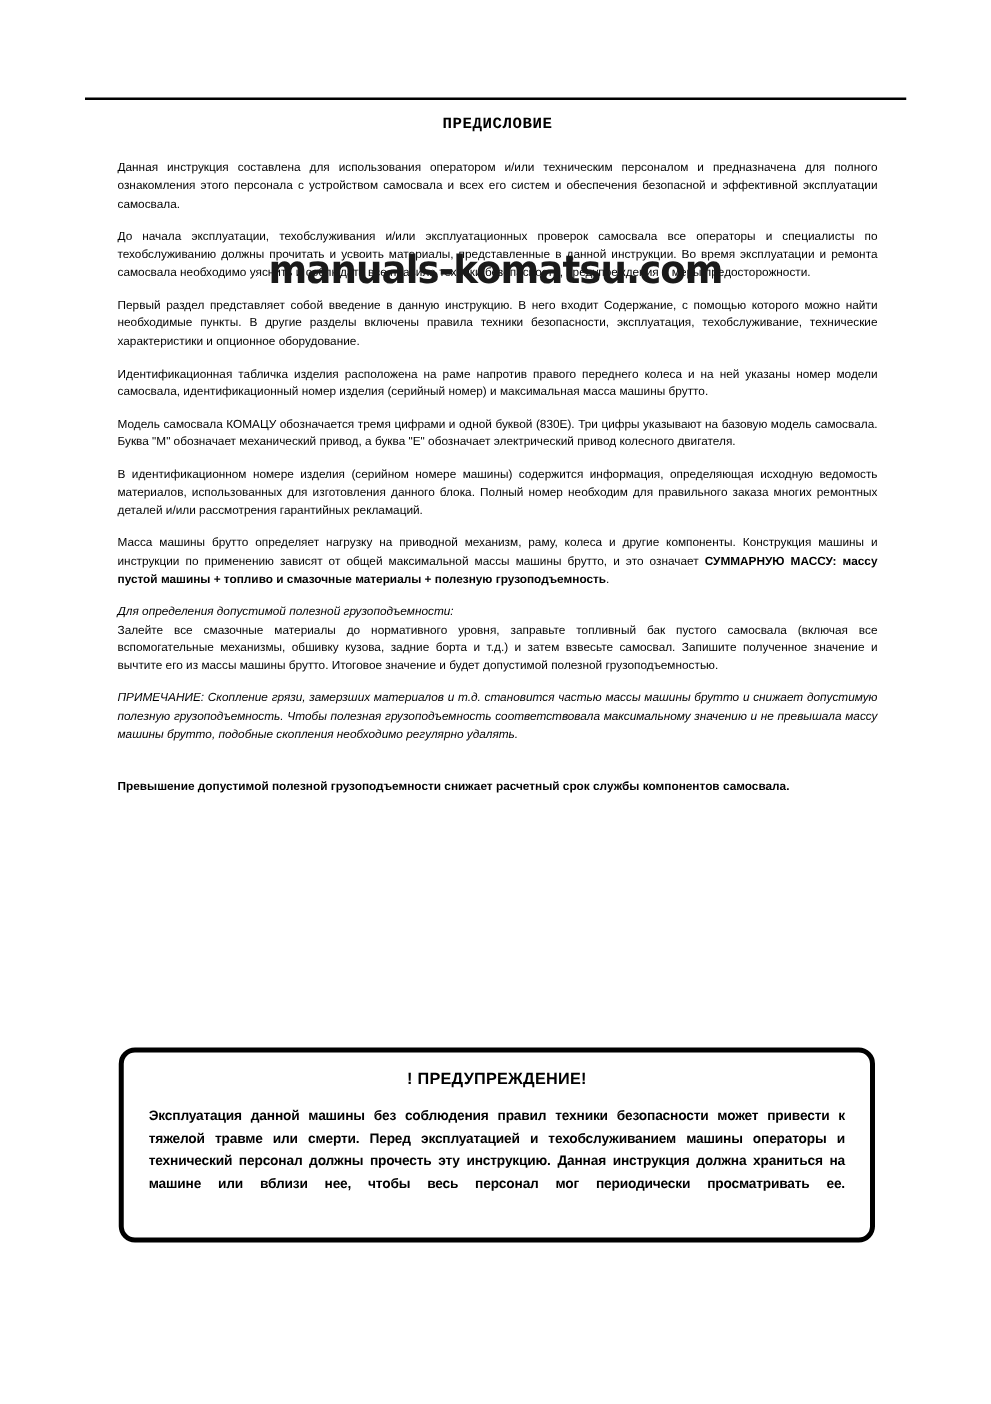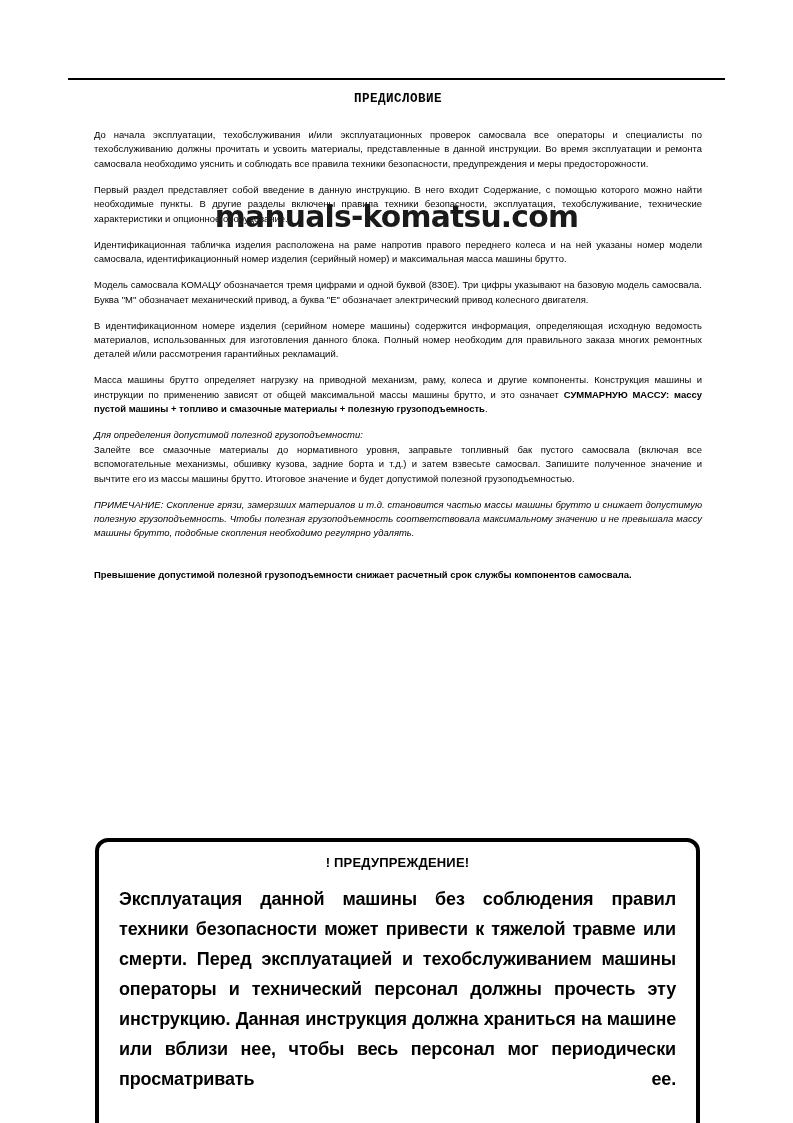--- a/index.html
+++ b/index.html
@@ -127,23 +127,23 @@
   }
   .warning-title {
     text-align: center;
     font-size: 13px;
     font-weight: bold;
     margin: 0 0 14px 0;
     letter-spacing: 0.2px;
   }
   .warning-body {
     margin: 0;
-    font-size: 18px;
+    font-size: 11px;
     font-weight: bold;
-    line-height: 30px;
+    line-height: 18px;
     text-align: justify;
     text-justify: inter-word;
     letter-spacing: -0.15px;
   }
   .warning-body::after {
     content: "";
     display: inline-block;
     width: 100%;
   }
 </style>
@@ -151,20 +151,21 @@
 <body>
 
 <div class="page">
 
   <div class="header-rule"></div>
 
   <div class="content">
 
     <h1 class="doc-title">ПРЕДИСЛОВИЕ</h1>
 
+    <p class="para">Данная инструкция составлена для использования оператором и/или техническим персоналом и предназначена для полного ознакомления этого персонала с устройством самосвала и всех его систем и обеспечения безопасной и эффективной эксплуатации самосвала.</p>
 
     <p class="para">До начала эксплуатации, техобслуживания и/или эксплуатационных проверок самосвала все операторы и специалисты по техобслуживанию должны прочитать и усвоить материалы, представленные в данной инструкции. Во время эксплуатации и ремонта самосвала необходимо уяснить и соблюдать все правила техники безопасности, предупреждения и меры предосторожности.</p>
 
     <p class="para">Первый раздел представляет собой введение в данную инструкцию. В него входит Содержание, с помощью которого можно найти необходимые пункты. В другие разделы включены правила техники безопасности, эксплуатация, техобслуживание, технические характеристики и опционное оборудование.</p>
 
 
     <p class="para">Идентификационная табличка изделия расположена на раме напротив правого переднего колеса и на ней указаны номер модели самосвала, идентификационный номер изделия (серийный номер) и максимальная масса машины брутто.</p>
 
     <p class="para">Модель самосвала КОМАЦУ обозначается тремя цифрами и одной буквой (830E). Три цифры указывают на базовую модель самосвала. Буква "М" обозначает механический привод, а буква "Е" обозначает электрический привод колесного двигателя.</p>
 

